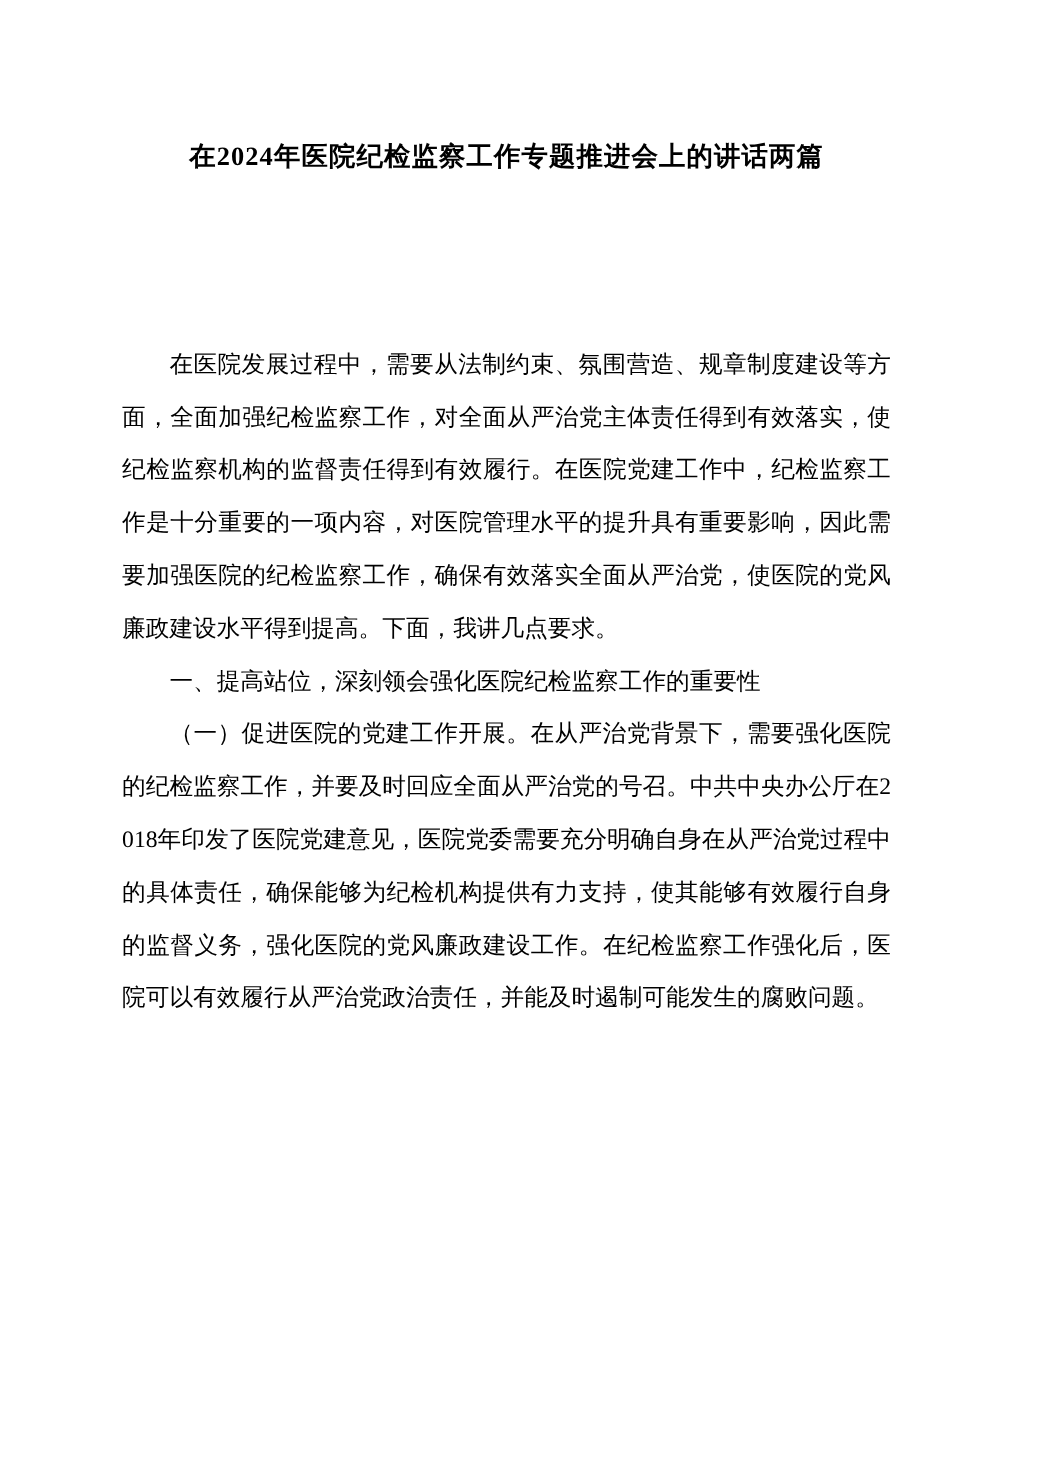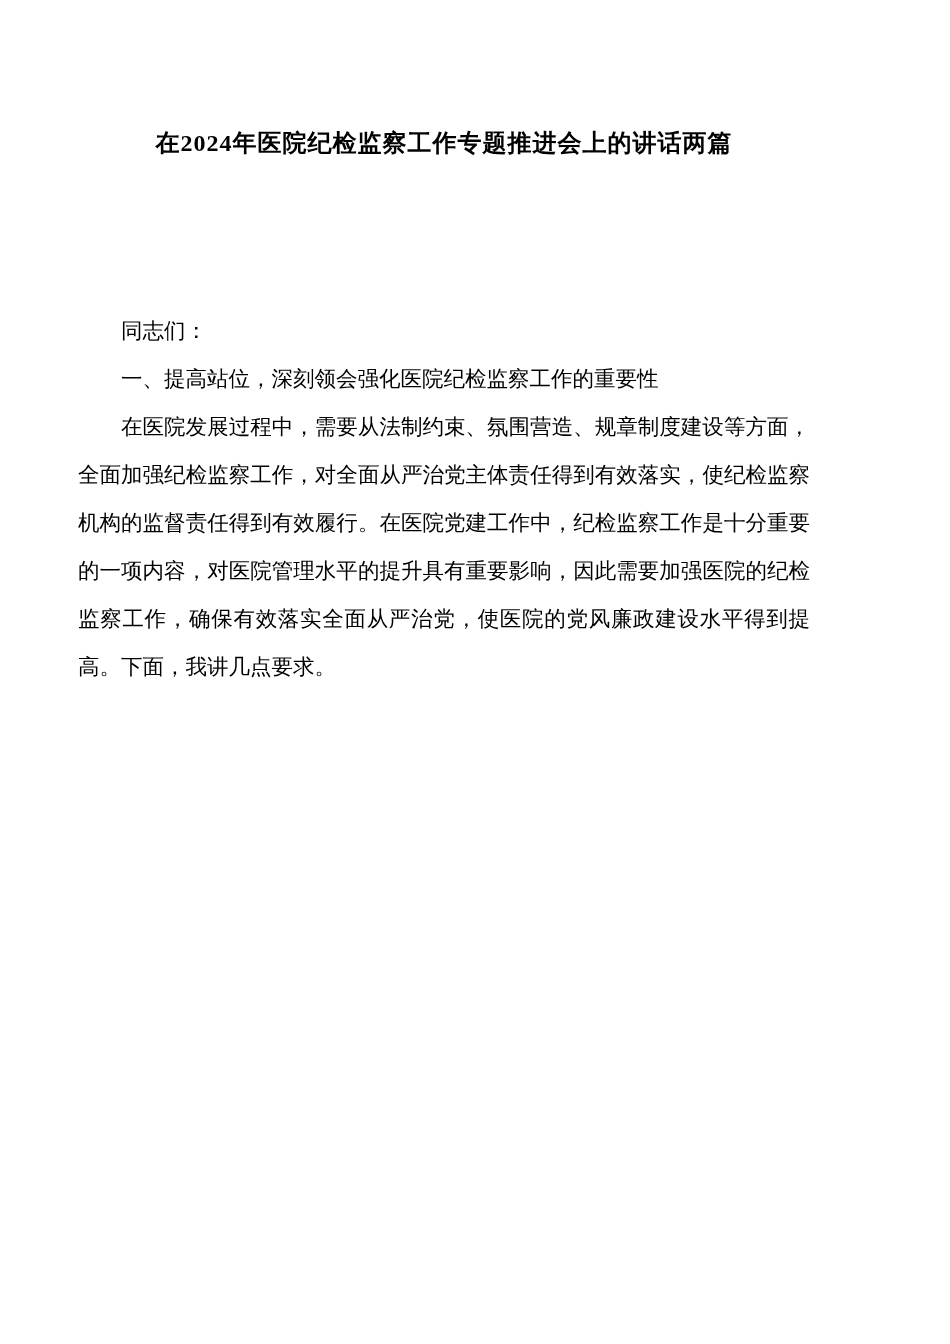--- a/index.html
+++ b/index.html
@@ -6,21 +6,21 @@
     margin: 0;
     padding: 0;
     background: #ffffff;
   }
   .page {
     width: 950px;
     height: 1344px;
     margin: 0 auto;
     background: #ffffff;
     box-sizing: border-box;
-    padding: 128px 140px 60px 78px;
+    padding: 128px 140px 60px 111px;
     font-family: "Liberation Serif", "DejaVu Serif", serif;
     color: #000000;
     overflow: hidden;
   }
   .doc-title {
     font-size: 24px;
     font-weight: bold;
     text-align: center;
     letter-spacing: 1px;
     margin: 0 0 148px 0;
@@ -36,17 +36,17 @@
     word-break: break-all;
   }
 </style>
 </head>
 <body>
 
 <div class="page">
   <h1 class="doc-title">在2024年医院纪检监察工作专题推进会上的讲话两篇</h1>
 
   <div class="doc-body">
-    <p>同志们：</p>
+    <p>在医院发展过程中，需要从法制约束、氛围营造、规章制度建设等方面，全面加强纪检监察工作，对全面从严治党主体责任得到有效落实，使纪检监察机构的监督责任得到有效履行。在医院党建工作中，纪检监察工作是十分重要的一项内容，对医院管理水平的提升具有重要影响，因此需要加强医院的纪检监察工作，确保有效落实全面从严治党，使医院的党风廉政建设水平得到提高。下面，我讲几点要求。</p>
     <p>一、提高站位，深刻领会强化医院纪检监察工作的重要性</p>
-    <p>在医院发展过程中，需要从法制约束、氛围营造、规章制度建设等方面，全面加强纪检监察工作，对全面从严治党主体责任得到有效落实，使纪检监察机构的监督责任得到有效履行。在医院党建工作中，纪检监察工作是十分重要的一项内容，对医院管理水平的提升具有重要影响，因此需要加强医院的纪检监察工作，确保有效落实全面从严治党，使医院的党风廉政建设水平得到提高。下面，我讲几点要求。</p>
+    <p>（一）促进医院的党建工作开展。在从严治党背景下，需要强化医院的纪检监察工作，并要及时回应全面从严治党的号召。中共中央办公厅在2018年印发了医院党建意见，医院党委需要充分明确自身在从严治党过程中的具体责任，确保能够为纪检机构提供有力支持，使其能够有效履行自身的监督义务，强化医院的党风廉政建设工作。在纪检监察工作强化后，医院可以有效履行从严治党政治责任，并能及时遏制可能发生的腐败问题。</p>
   </div>
 </div>
 
 </body></html>

